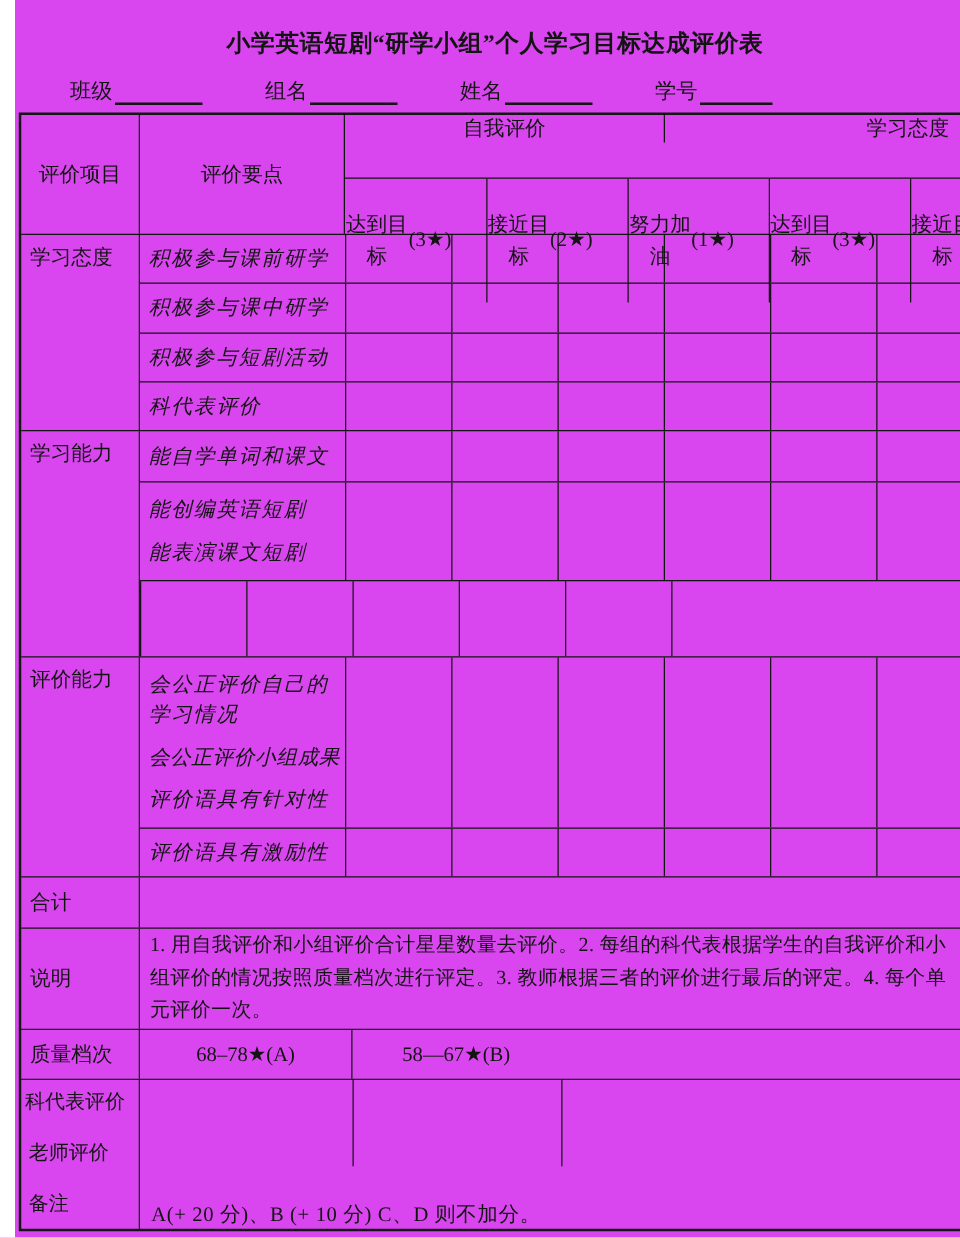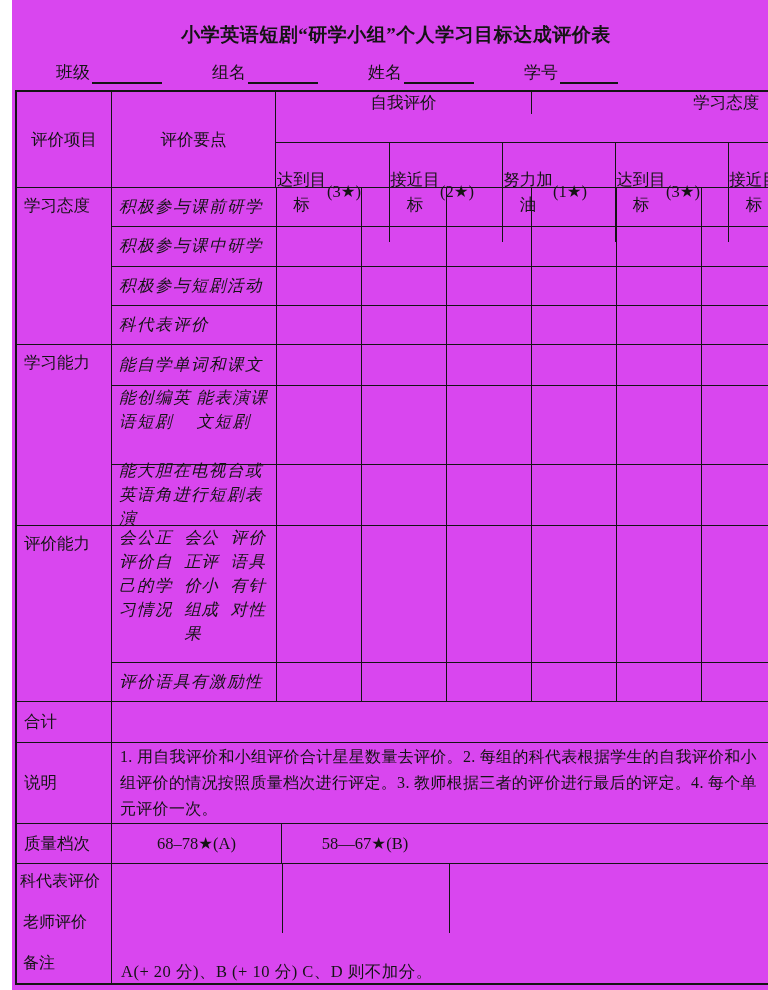--- a/index.html
+++ b/index.html
@@ -17,21 +17,21 @@
   .bl{border-left:1px solid #141414;}
   .vc{display:flex;align-items:center;}
   .cc{display:flex;align-items:center;justify-content:center;text-align:center;}
   .w94{flex:0 0 94px;width:94px;}
   .w164{flex:0 0 164px;width:164px;}
   .w85{flex:0 0 85px;width:85px;}
   .wl{flex:1 1 auto;gap:28px;}
   .lbl{padding-left:7px;}
   .lbl-top{padding:7px 2px 0 7px;}
   .crit{padding:0 2px 0 7px;letter-spacing:1.5px;line-height:1.45;}
-  .crit.ml{display:flex;flex-direction:row;justify-content:space-evenly;}
+  .crit.ml{display:flex;flex-direction:column;justify-content:space-evenly;}
   .sec-rows{flex:1 1 auto;display:flex;flex-direction:column;}
   .rr{display:flex;font-style:italic;}
   .hdr2{display:flex;flex-direction:row;line-height:1.5;}
   .notes-text{padding:2px 6px 2px 8px;font-size:16px;line-height:26px;letter-spacing:.3px;display:flex;flex-direction:column;justify-content:center;}
   .grade-cd{display:flex;align-items:center;justify-content:space-around;padding:0 14px;}
   .bottom-labels{display:flex;flex-direction:column;justify-content:space-between;padding:7px 2px 9px 6px;font-size:16px;}
   .remark-text{display:flex;align-items:center;padding-left:9px;letter-spacing:.5px;}
 </style>
 </head>
 <body>
@@ -168,23 +168,20 @@
               <span>能表演课文短剧</span>
             </div>
           <div class="bl w85"></div>
             <div class="bl w85"></div>
             <div class="bl w85"></div>
             <div class="bl w85"></div>
             <div class="bl w85"></div>
             <div class="bl wl"></div>
         </div>
         <div class="rr bt" style="height:61px">
-          <div class="crit w164 vc">
-              <span>能大胆在电视台或英语角进行短剧表演</span>
-            </div>
           <div class="bl w85"></div>
             <div class="bl w85"></div>
             <div class="bl w85"></div>
             <div class="bl w85"></div>
             <div class="bl w85"></div>
             <div class="bl wl"></div>
         </div>
       </div>
     </div>
 

